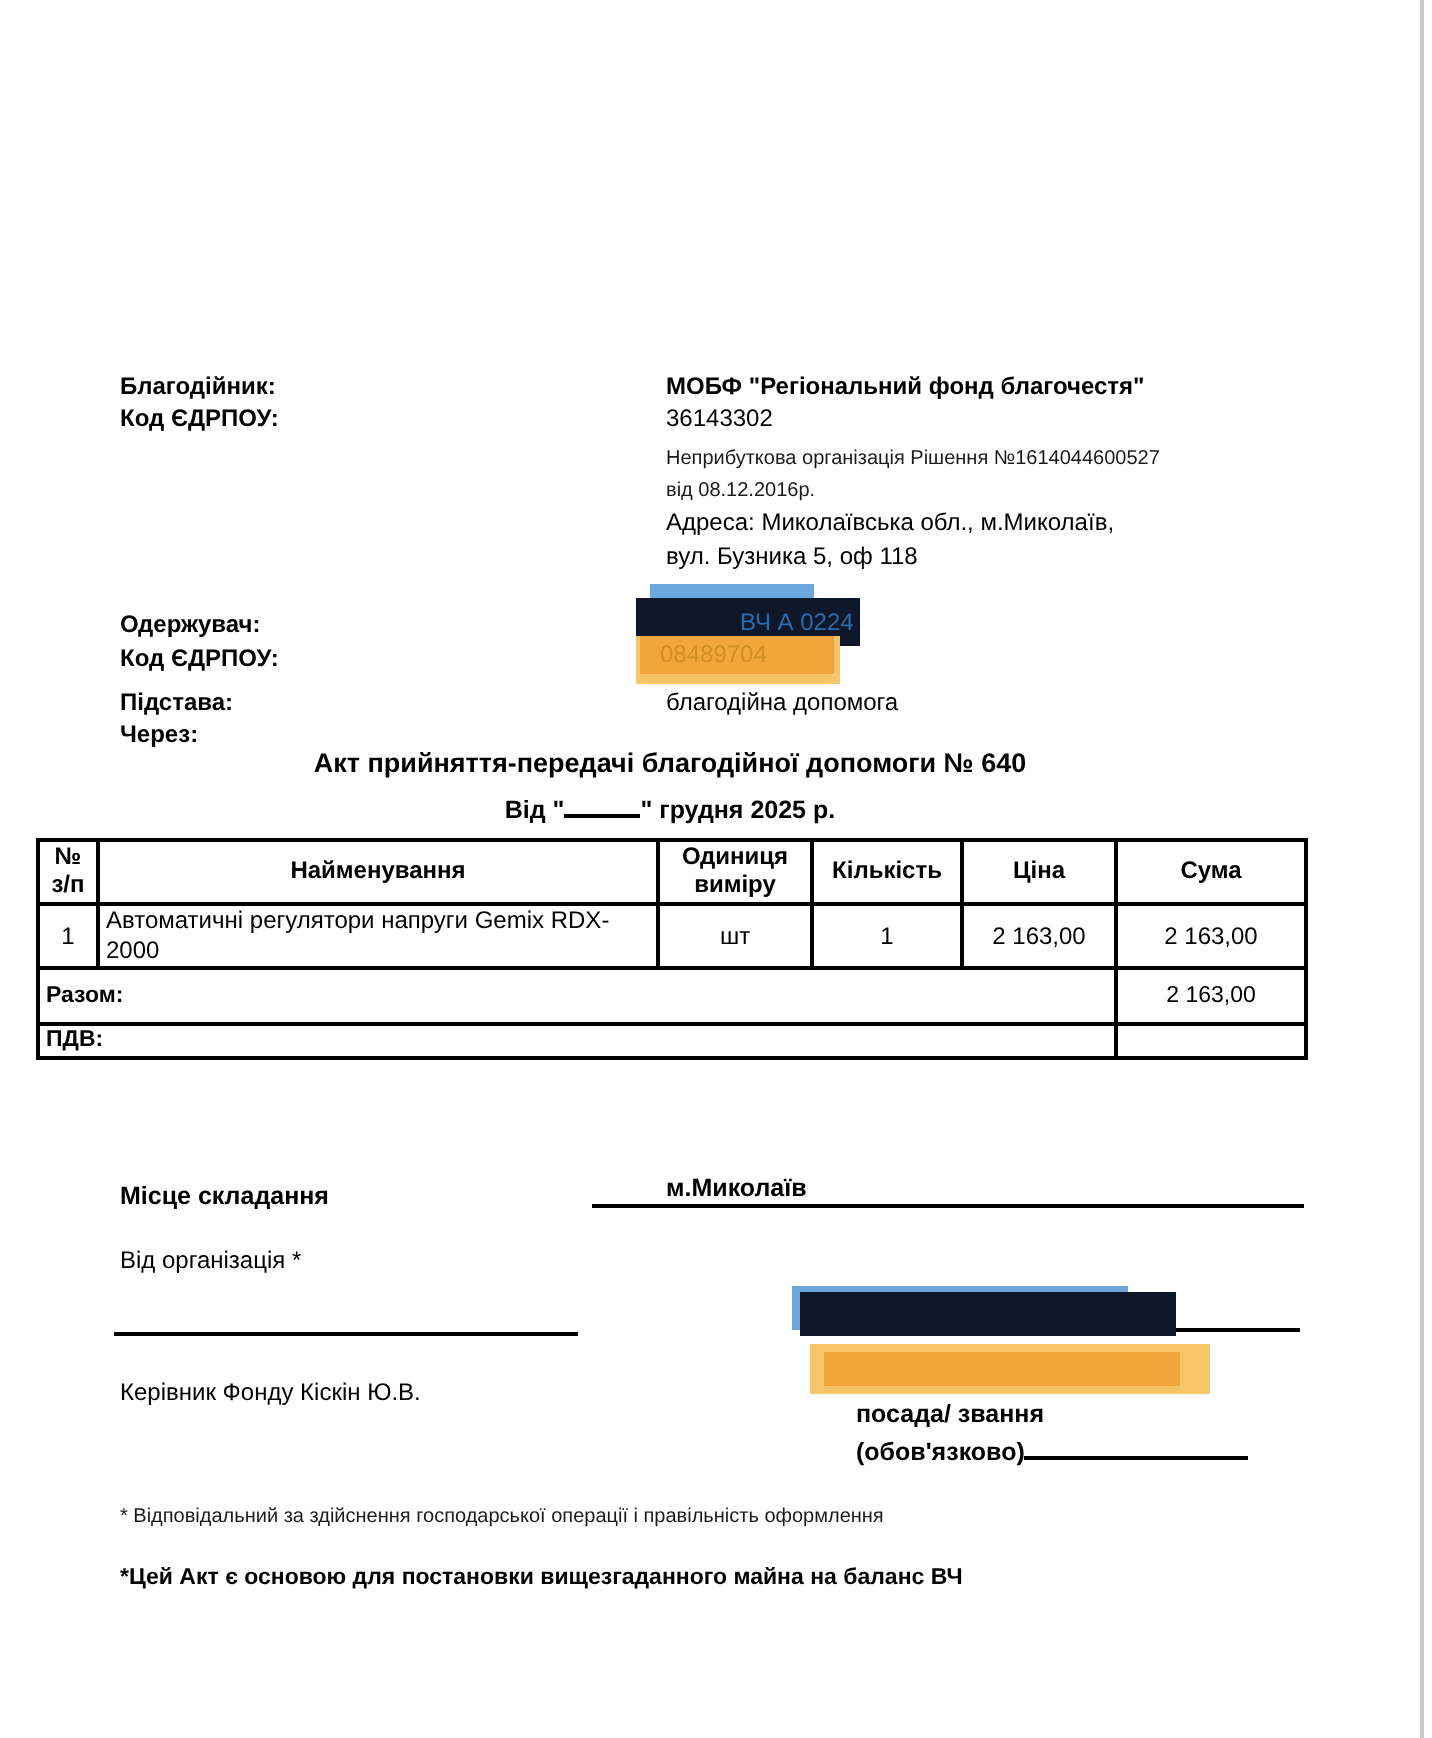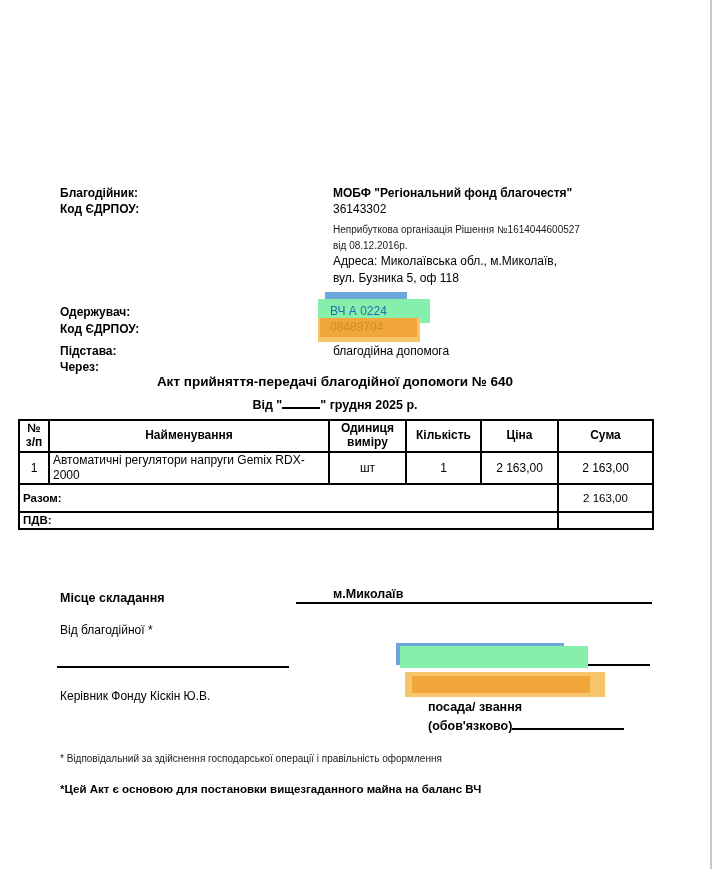--- a/index.html
+++ b/index.html
@@ -26,21 +26,21 @@
   table.act th { font-weight:bold; text-align:center; line-height:1.15; height:30px; padding:1px 2px; }
   tr.item-row td { height:32px; }
   td.c { text-align:center; }
   td.name-cell { text-align:left; padding:0 3px; font-size:12px; white-space:normal; line-height:1.2; }
   tr.total-row td { height:28px; font-size:11.5px; padding:0 3px; }
   tr.vat-row td { height:17px; font-size:11.5px; padding:0 3px; }
   tr.words-row td { height:34px; font-size:12px; font-weight:bold; padding:0 3px; border-top:3px solid #000; }
 
   
   .hl { position:absolute; }
-  .hl-blue { background:#86efac; }
+  .hl-blue { background:#0f172a;padding-left:40px; }
   .hl-blue-light { background:#6ba7dd; }
   .hl-orange { background:#f0a63a; }
   .hl-orange-light { background:#f6c469; }
   .hidden-blue-text { color:#2a6cb0; font-size:12px; line-height:24px; padding-left:12px; font-weight:normal; }
   .hidden-orange-text { color:#cf8f25; font-size:12px; line-height:19px; padding-left:10px; }
   .place-line { position:absolute; left:296px; top:584px; width:356px; height:20px; border-bottom:2px solid #000; }
   .place-value { position:absolute; left:37px; top:3px; font-weight:bold; font-size:12.5px; white-space:nowrap; }
   .sig-line { position:absolute; height:20px; border-bottom:2px solid #000; }
   .blank-underscore { display:inline-block; width:112px; border-bottom:2px solid #000; height:12px; }
 </style>
@@ -114,21 +114,21 @@
       <td class="c"></td>
     </tr>
   </tbody>
     </table>
 
   <div class="abs t12 b" style="left:60px;top:591px;font-size:12.5px">Місце складання</div>
   <div class="place-line">
     <div class="place-value">м.Миколаїв</div>
   </div>
 
-  <div class="abs t12" style="left:60px;top:623px">Від благодійної *</div>
+  <div class="abs t12" style="left:60px;top:623px">Від організація *</div>
 
   <div class="sig-line" style="left:57px;top:648px;width:232px"></div>
 
   <div class="sig-line" style="left:408px;top:646px;width:242px"></div>
 
   <div class="hl hl-blue-light" style="left:396px;top:643px;width:168px;height:22px"></div>
   <div class="hl hl-blue" style="left:400px;top:646px;width:188px;height:22px"></div>
   <div class="hl hl-orange-light" style="left:405px;top:672px;width:200px;height:25px"></div>
   <div class="hl hl-orange" style="left:412px;top:676px;width:178px;height:17px"></div>
 

